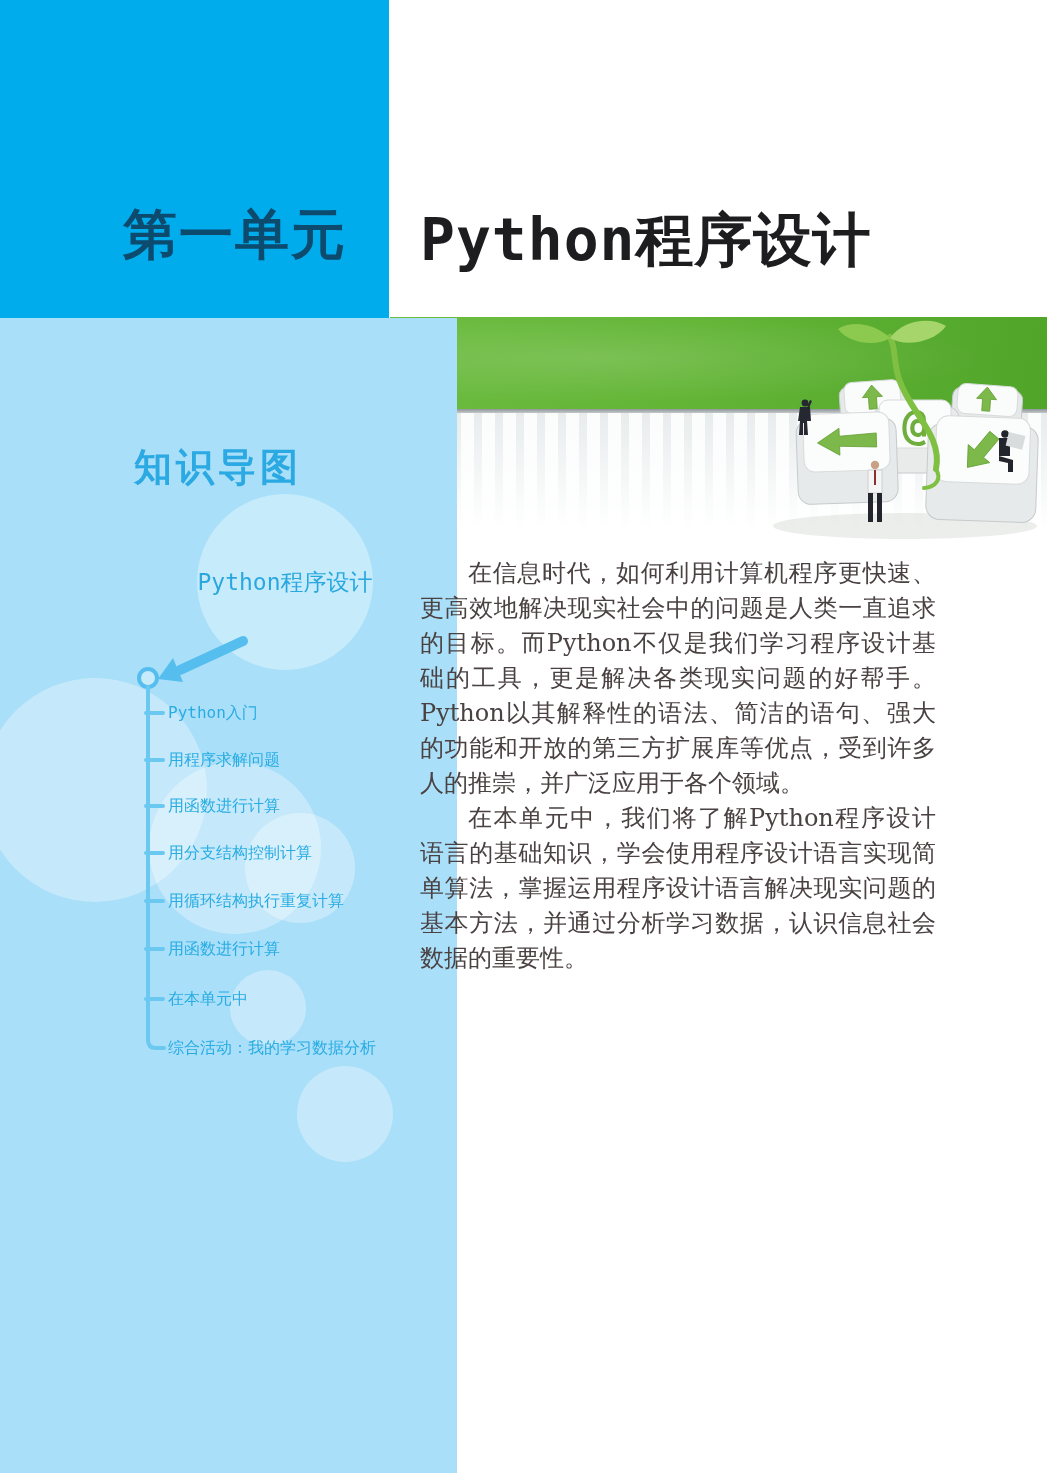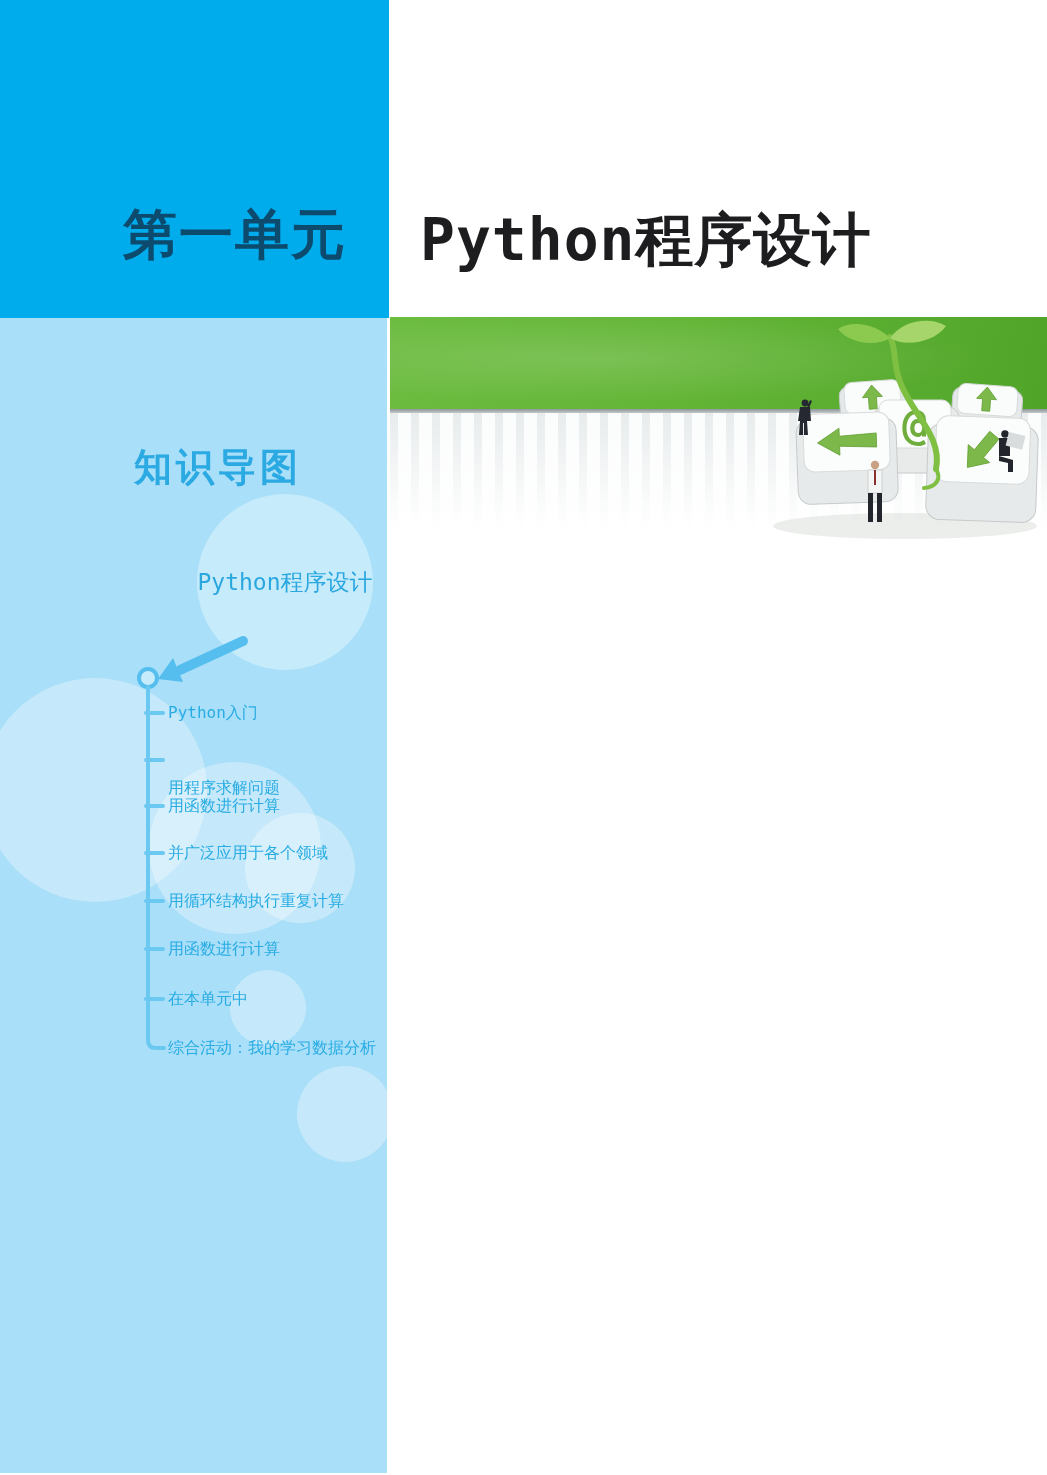--- a/index.html
+++ b/index.html
@@ -25,38 +25,38 @@
        linear-gradient(102deg,#6cbc40 0%,#63b536 45%,#50a529 100%);}
   .banner-line{position:absolute;left:0;right:0;top:92px;height:4px;
      background:linear-gradient(180deg,#8f9699,#c3c7c9);}
   .banner-floor{position:absolute;left:0;right:0;top:96px;bottom:0;
      background:
        linear-gradient(180deg, rgba(255,255,255,0) 0%, rgba(255,255,255,0.65) 55%, #ffffff 85%),
        repeating-linear-gradient(90deg,#e8eced 0 8px,#fbfcfc 8px 21px);}
   .banner-art{position:absolute;left:0;top:0;}
 
   
-  .sidebar{position:absolute;left:0;top:318px;width:387px;height:1155px;background:#A9DFF8;overflow:hidden;}
+  .sidebar{position:absolute;left:0;top:318px;width:457px;height:1155px;background:#A9DFF8;overflow:hidden;}
   .deco{position:absolute;border-radius:50%;background:rgba(255,255,255,0.33);}
   .c1{left:-17px;top:360px;width:224px;height:224px;}
   .c2{left:149px;top:444px;width:172px;height:172px;}
   .c3{left:245px;top:495px;width:110px;height:110px;}
   .c4{left:230px;top:652px;width:76px;height:76px;}
   .c5{left:297px;top:748px;width:96px;height:96px;}
   .km-heading{position:absolute;left:134px;top:124px;font-size:38px;font-weight:bold;
               color:#2BA9E2;letter-spacing:4px;white-space:nowrap;}
   .root-node{position:absolute;left:197px;top:176px;width:176px;height:176px;border-radius:50%;
              background:#C6EBFB;display:flex;align-items:center;justify-content:center;}
   .root-node span{font-size:23px;color:#2AA7DF;white-space:nowrap;
                   font-family:"DejaVu Sans Mono","DejaVu Sans",sans-serif;}
   .map-lines{position:absolute;left:0;top:0;}
   .topic{position:absolute;left:168px;font-size:16px;line-height:30px;color:#29ACE3;
          font-family:"DejaVu Sans Mono","DejaVu Sans",sans-serif;white-space:nowrap;}
   .t0{top:380px;}
-  .t1{top:427px;margin-top:28px;}
+  .t1{top:427px;}
   .t2{top:473px;}
   .t3{top:520px;}
   .t4{top:568px;}
   .t5{top:616px;}
   .t6{top:666px;}
   .t7{top:715px;width:248px;white-space:normal;}
 
   
   .body-text{position:absolute;left:420px;top:556px;width:516px;color:#4a4142;
              font-family:"DejaVu Serif","Liberation Serif",serif;
@@ -157,23 +157,25 @@
       <path d="M243,323 L180,352" stroke="#55BEEF" stroke-width="10" stroke-linecap="round"></path>
       <polygon points="158,361 173,340 183,364" fill="#55BEEF"></polygon>
       <circle cx="148" cy="360" r="9" fill="#C6EBFB" stroke="#55BEEF" stroke-width="4"></circle>
       <path d="M148,369 L148,722 Q148,730 156,730 L164,730" fill="none" stroke="#6AC8F1" stroke-width="4" stroke-linecap="round"></path>
       <path d="M146,395 h17 M146,442 h17 M146,488 h17 M146,535 h17 M146,583 h17 M146,631 h17 M146,681 h17" stroke="#6AC8F1" stroke-width="4" stroke-linecap="round"></path>
     </svg>
 
     <div class="topic t0">Python入门</div>
     <div class="topic t1">用程序求解问题</div>
     <div class="topic t2">用函数进行计算</div>
-    <div class="topic t3">并广泛应用于各个领域</div>
+    <div class="topic t3">用分支结构控制计算</div>
     <div class="topic t4">用循环结构执行重复计算</div>
     <div class="topic t5">用函数进行计算</div>
     <div class="topic t6">在本单元中</div>
     <div class="topic t7">综合活动：我的学习数据分析</div>
   </div>
 
   <div class="body-text">
+    <p>在信息时代，如何利用计算机程序更快速、更高效地解决现实社会中的问题是人类一直追求的目标。而Python不仅是我们学习程序设计基础的工具，更是解决各类现实问题的好帮手。Python以其解释性的语法、简洁的语句、强大的功能和开放的第三方扩展库等优点，受到许多人的推崇，并广泛应用于各个领域。</p>
+    <p>在本单元中，我们将了解Python程序设计语言的基础知识，学会使用程序设计语言实现简单算法，掌握运用程序设计语言解决现实问题的基本方法，并通过分析学习数据，认识信息社会数据的重要性。</p>
   </div>
 
 </div>
 
 </body></html>

